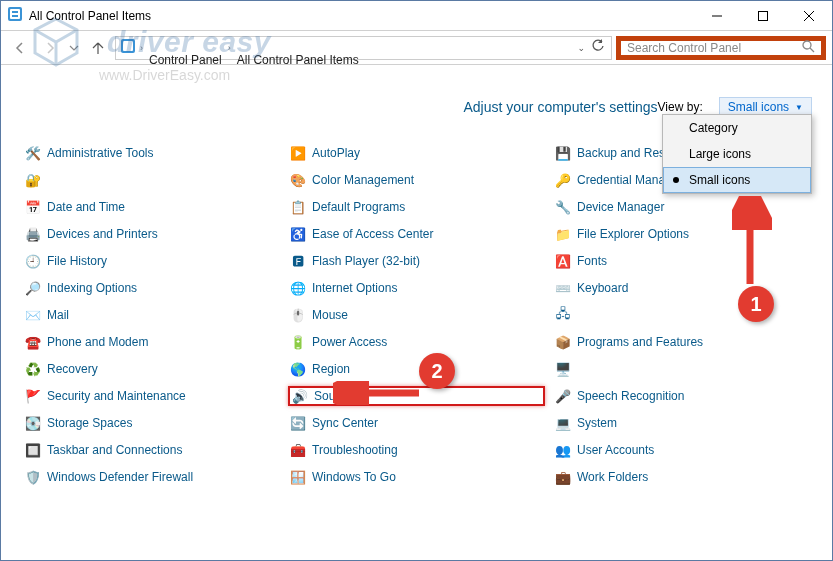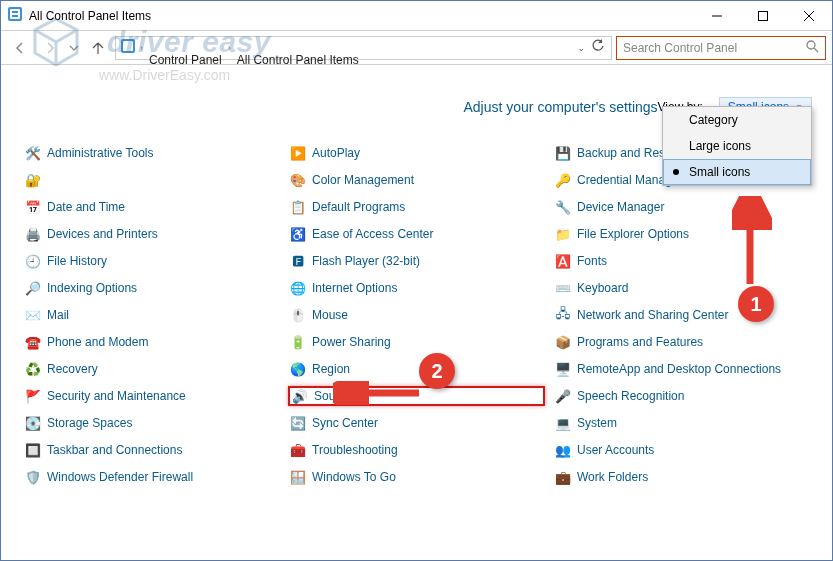--- a/index.html
+++ b/index.html
@@ -62,21 +62,21 @@
   }
   .bc-seg { padding: 0 4px; margin-top: 24px; }
   .bc-sep { color: #777; font-size: 9px; }
   .bc-tail {
     margin-left: auto;
     display: flex; align-items: center; gap: 6px;
     padding-right: 4px; color: #555;
   }
   .searchbox {
     width: 210px; height: 24px;
-    border: 1px solid #c2410c;
+    border: 5px solid #c2410c;
     display: flex; align-items: center;
     padding: 0 6px;
     color: #888;
     justify-content: space-between;
   }
   
   .heading-row {
     display: flex; align-items: center; justify-content: flex-end;
     padding: 32px 20px 8px 20px;
   }
@@ -115,21 +115,21 @@
     font-size: 13px;
   }
   .item.highlighted {
     border: 2px solid #d11919;
     padding: 0 2px;
     box-shadow: 0 0 4px rgba(209,25,25,.5);
   }
   
   .dropdown {
     position: absolute;
-    top: 105px; right: 20px;
+    top: 113px; right: 20px;
     width: 150px;
     background: #f3f3f3;
     border: 1px solid #b8b8b8;
     box-shadow: 2px 2px 6px rgba(0,0,0,.25);
     z-index: 50;
   }
   .dd-item {
     height: 26px;
     display: flex; align-items: center;
     padding: 0 10px 0 26px;
@@ -363,21 +363,21 @@
       <div class="item">
         <span class="ico">🌐</span>
         <span>Internet Options</span>
       </div>
       <div class="item">
         <span class="ico">🖱️</span>
         <span>Mouse</span>
       </div>
       <div class="item">
         <span class="ico">🔋</span>
-        <span>Power Sharing</span>
+        <span>Power Access</span>
       </div>
       <div class="item">
         <span class="ico">🌎</span>
         <span>Region</span>
       </div>
       <div class="item highlighted">
         <span class="ico">🔊</span>
         <span>Sound</span>
       </div>
       <div class="item">
@@ -413,29 +413,27 @@
       <div class="item">
         <span class="ico">🅰️</span>
         <span>Fonts</span>
       </div>
       <div class="item">
         <span class="ico">⌨️</span>
         <span>Keyboard</span>
       </div>
       <div class="item">
         <span class="ico">🖧</span>
-        <span>Network and Sharing Center</span>
       </div>
       <div class="item">
         <span class="ico">📦</span>
         <span>Programs and Features</span>
       </div>
       <div class="item">
         <span class="ico">🖥️</span>
-        <span>RemoteApp and Desktop Connections</span>
       </div>
       <div class="item">
         <span class="ico">🎤</span>
         <span>Speech Recognition</span>
       </div>
       <div class="item">
         <span class="ico">💻</span>
         <span>System</span>
       </div>
       <div class="item">

